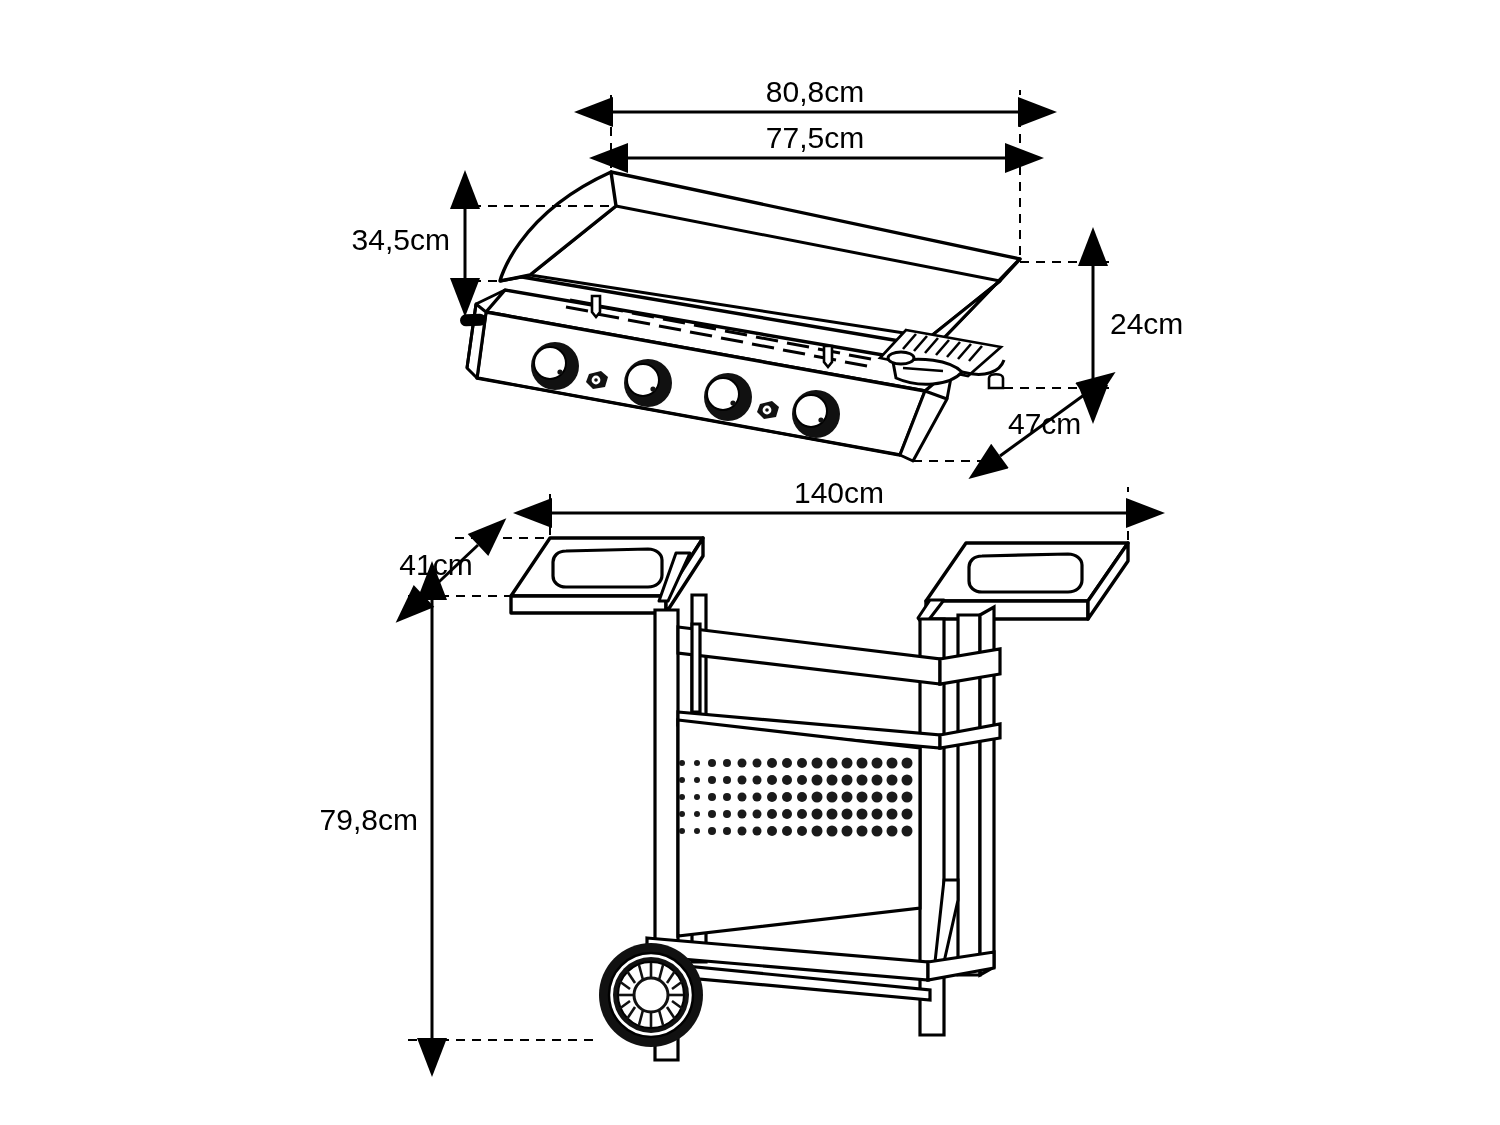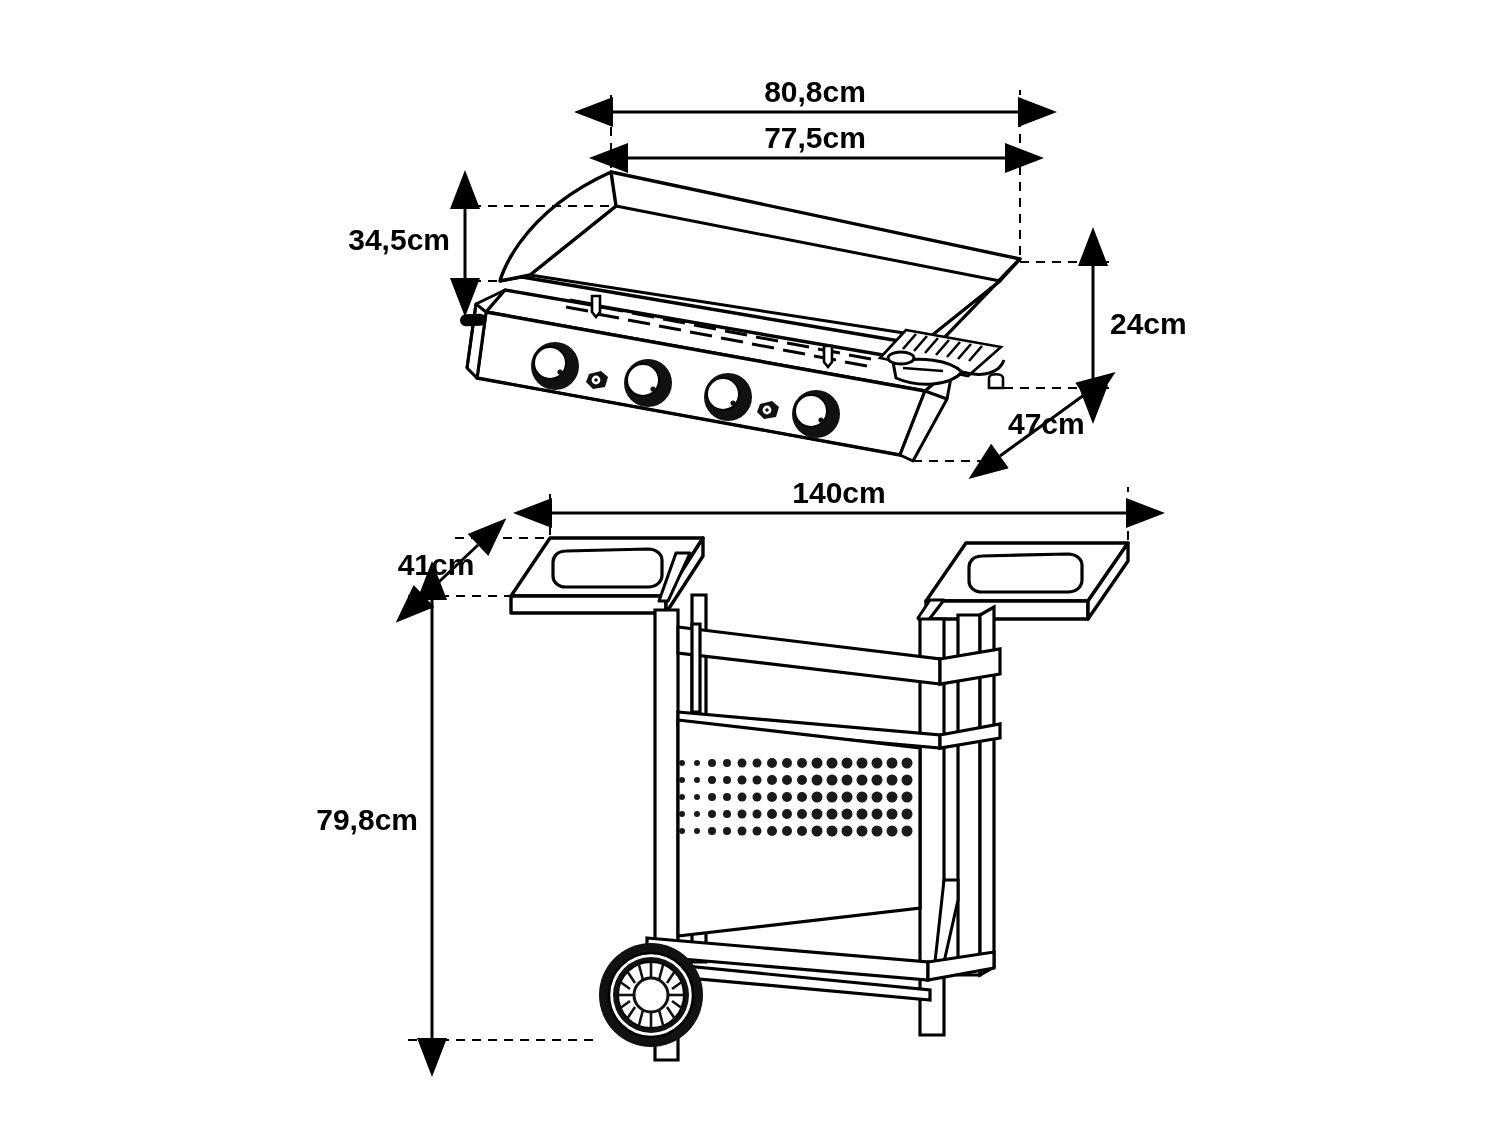--- a/index.html
+++ b/index.html
@@ -1,18 +1,18 @@
 <!DOCTYPE html>
 <html><head>
 <meta charset="utf-8">
 <style>
   html,body{margin:0;padding:0;background:#ffffff;}
   body{width:1500px;height:1125px;position:relative;overflow:hidden;
        font-family:"Liberation Sans", sans-serif;}
-  #stage{position:absolute;left:0;top:0;width:1500px;height:1125px;font-weight:bold;}
+  #stage{position:absolute;left:0;top:0;width:1500px;height:1125px;}
   svg{display:block;}
   .dimtext{font-family:"Liberation Sans", sans-serif;font-size:30px;fill:#000;}
 </style>
 </head>
 <body>
 
 <div id="stage">
 <svg width="1500" height="1125" viewBox="0 0 1500 1125">
 
   <defs>

